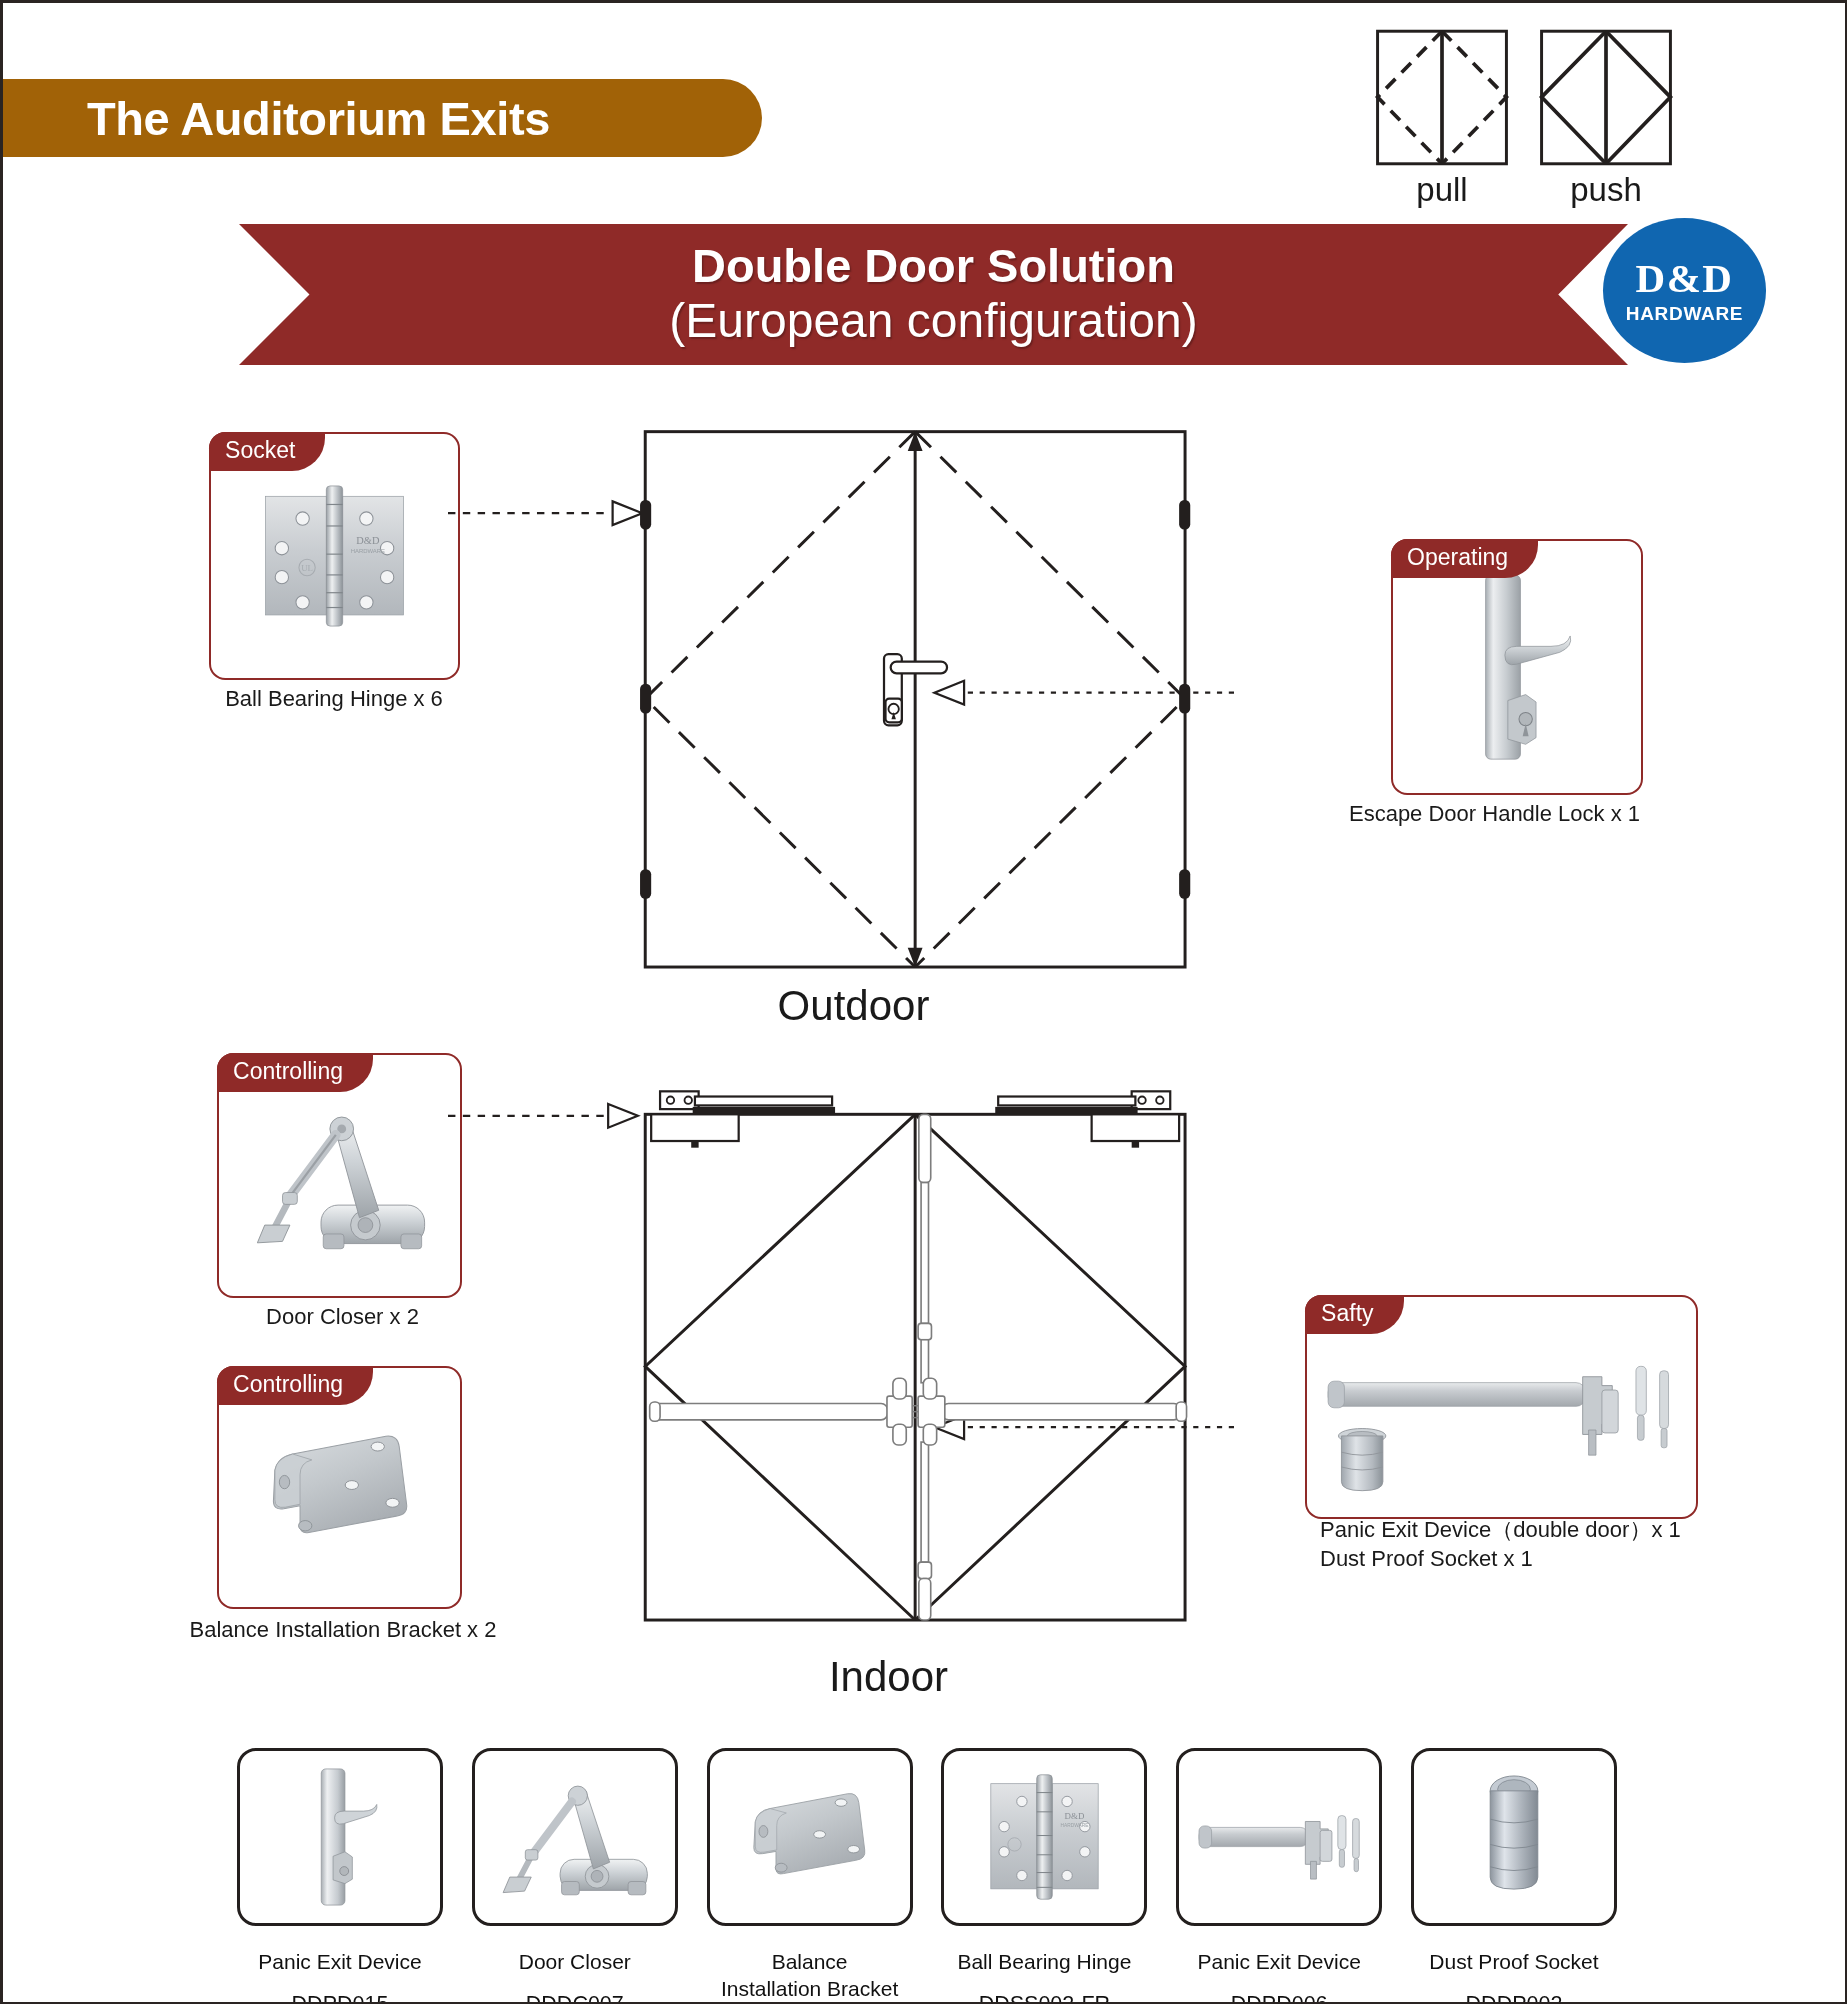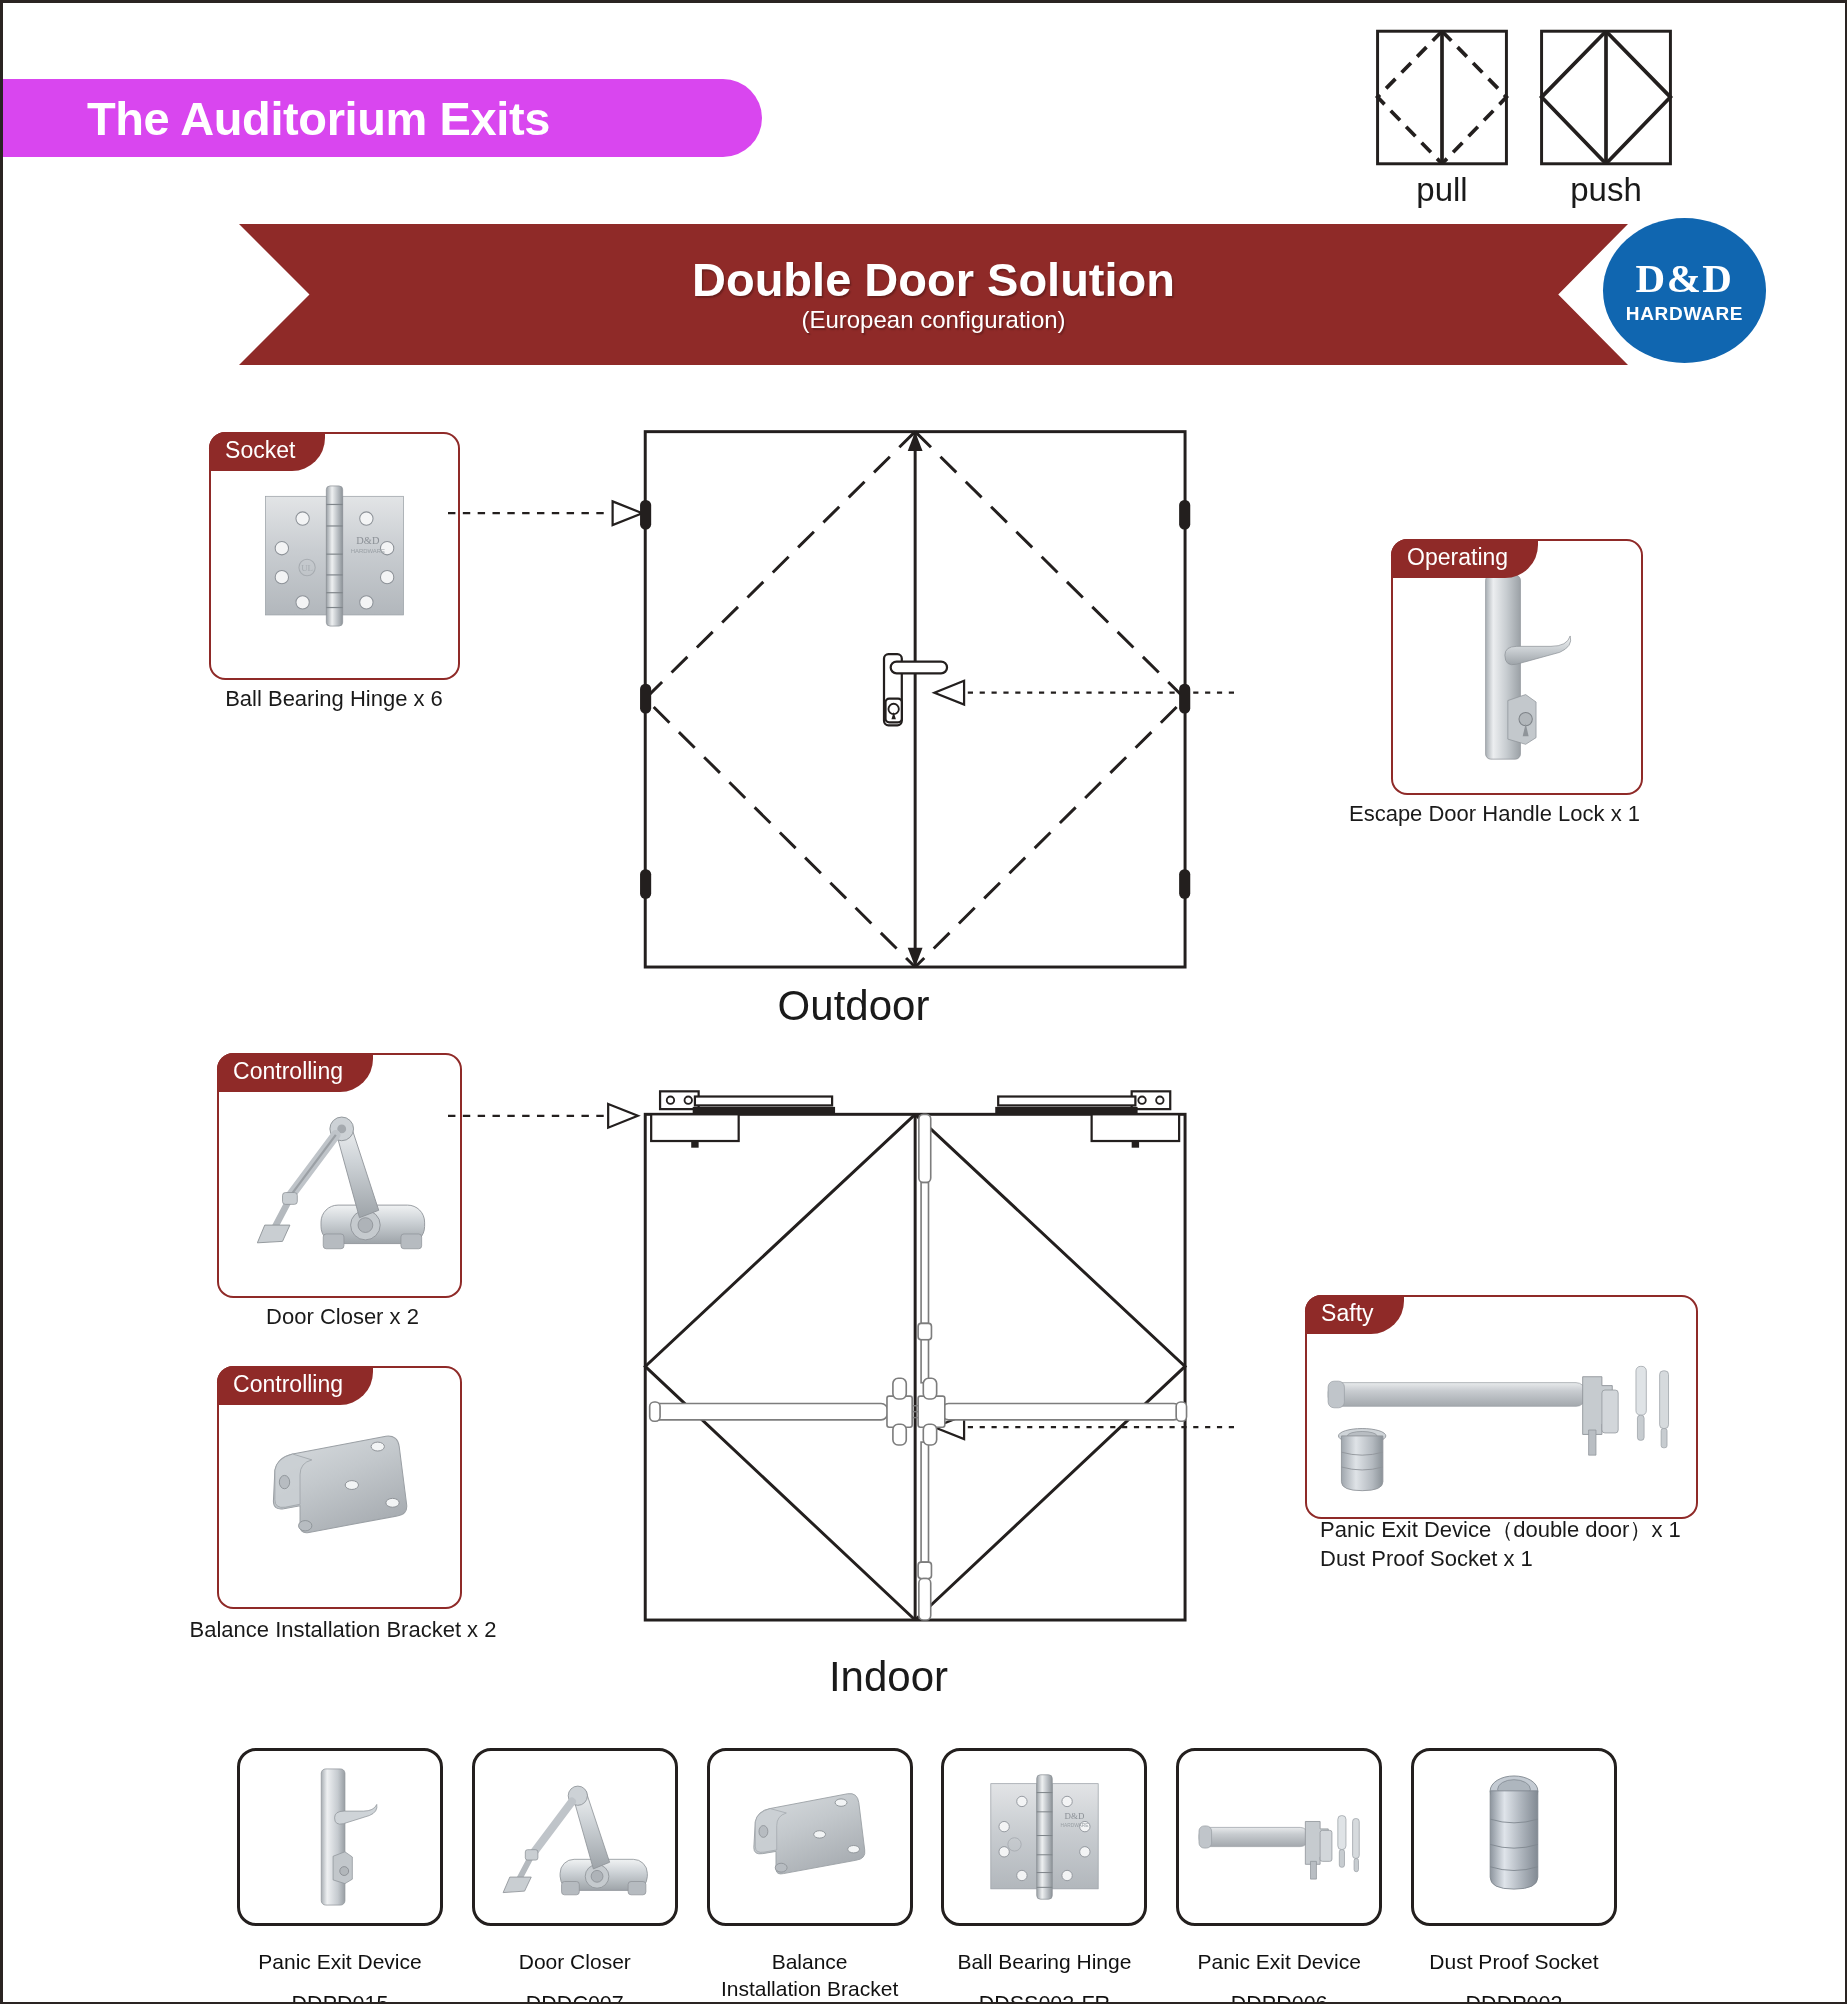--- a/index.html
+++ b/index.html
@@ -11,21 +11,21 @@
     background:#fff;
     box-sizing:border-box;
     border:3px solid #2a2422;
     overflow:hidden;
   }
 
   
   .title-pill{
     position:absolute;left:0;top:76px;
     width:759px;height:78px;
-    background:#d946ef;
+    background:#a16207;
     border-radius:0 45px 45px 0;
     display:flex;align-items:center;
   }
   .title-pill span{
     color:#fff;font-size:47px;font-weight:bold;
     letter-spacing:-0.4px;margin-left:84px;
     font-family:"Liberation Sans",sans-serif;
     white-space:nowrap;
   }
 
@@ -44,21 +44,21 @@
   }
   .ribbon svg{position:absolute;inset:0;}
   .ribbon-text{
     position:absolute;inset:0;
     display:flex;flex-direction:column;
     align-items:center;justify-content:center;
     color:#fff;text-align:center;pointer-events:none;
   }
   .ribbon-text .t1{font-size:47px;font-weight:bold;line-height:1.05;
      text-shadow:1.5px 1.5px 1.5px rgba(0,0,0,.25);}
-  .ribbon-text .t2{font-size:24px;line-height:1.15;margin-top:2px;
+  .ribbon-text .t2{font-size:48px;line-height:1.15;margin-top:2px;
      text-shadow:1.5px 1.5px 1.5px rgba(0,0,0,.25);}
 
   
   .logo{
     position:absolute;left:1600px;top:215px;
     width:163px;height:145px;border-radius:50%;
     background:#1066b0;
     display:flex;flex-direction:column;
     align-items:center;justify-content:center;
     color:#fff;

